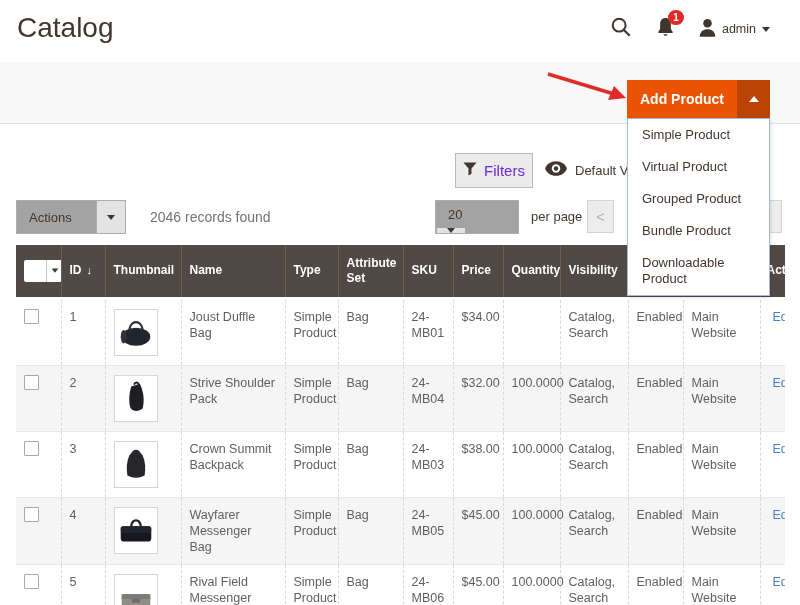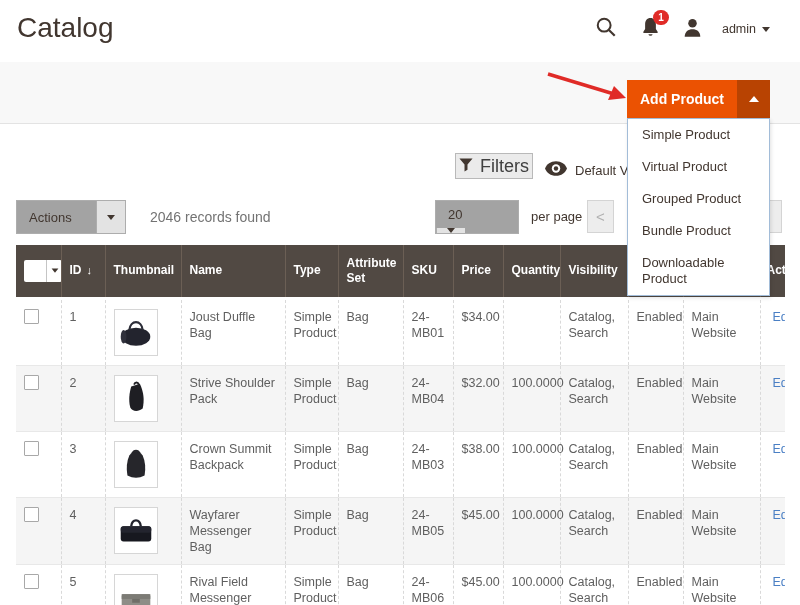--- a/index.html
+++ b/index.html
@@ -22,21 +22,21 @@
     display: flex; align-items: center; gap: 24px; height: 26px;
   }
   .bell-wrap { position: relative; }
   .badge {
     position: absolute; top: -7px; right: -9px;
     min-width: 16px; height: 15px; padding: 0 4px;
     background: #e02b27; color: #fff; border-radius: 8px;
     font-size: 10px; font-weight: 700; line-height: 15px; text-align: center;
   }
   .admin-wrap { display: flex; align-items: center; gap: 6px; }
-  .admin-label { font-size: 12.5px; color: #41362f; margin-left: 15px; }
+  .admin-label { font-size: 12.5px; color: #41362f; }
   .caret-down {
     width: 0; height: 0;
     border-left: 4px solid transparent; border-right: 4px solid transparent;
     border-top: 5px solid #41362f;
   }
 
   
   .actions-band {
     position: absolute; left: 0; top: 62px; width: 800px; height: 62px;
     background: #f8f8f8; border-bottom: 1px solid #e3e3e3;
@@ -72,24 +72,24 @@
   .menu-item {
     padding: 8px 14px; font-size: 13px; line-height: 16px; color: #41362f;
     cursor: pointer;
   }
 
   
   .annotation-arrow { position: absolute; left: 540px; top: 64px; z-index: 60; pointer-events: none; }
 
   
   .filters-btn {
-    position: absolute; left: 455px; top: 153px; width: 78px; height: 26px;
+    position: absolute; left: 455px; top: 153px; width: 78px; height: 35px;
     background: #ebebeb; border: 1px solid #b9b9b9;
     display: flex; align-items: center; justify-content: center; gap: 7px;
-    font-size: 18px; color: #404040; cursor: pointer;
+    font-size: 15px; color: #6d28d9; cursor: pointer;
   }
   .view-control {
     position: absolute; left: 545px; top: 161px;
     display: flex; align-items: center; gap: 8px;
     font-size: 13px; color: #41362f; white-space: nowrap; cursor: pointer;
   }
 
   
   .select-box {
     position: absolute; height: 34px; background: #a3a3a3;

